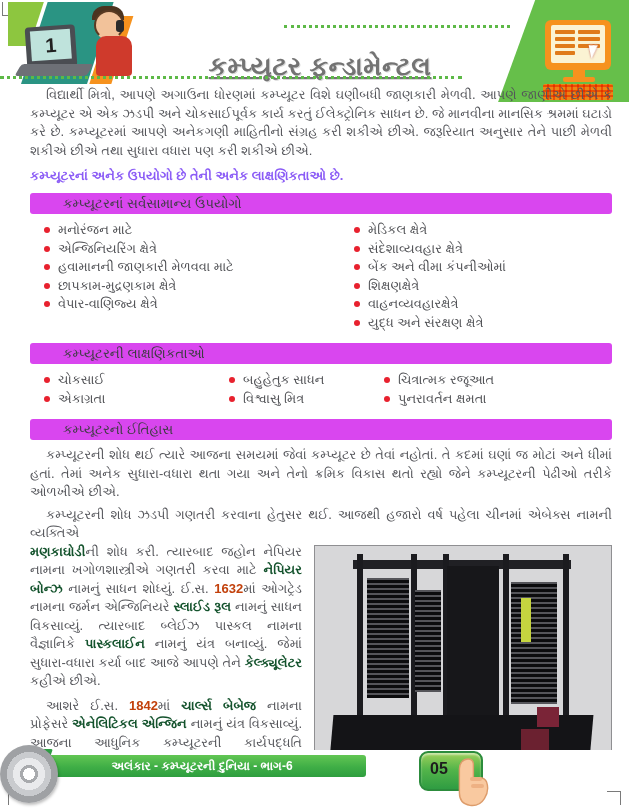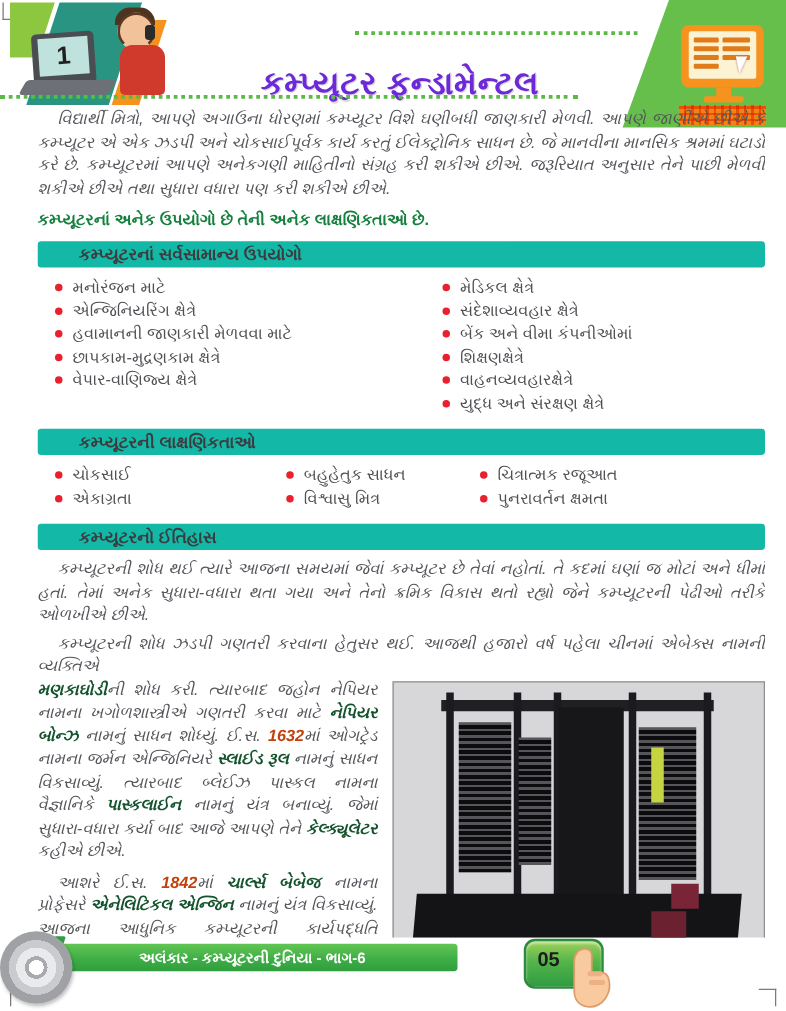--- a/index.html
+++ b/index.html
@@ -9,22 +9,22 @@
   
   .mark{position:absolute;width:13px;height:13px;border-color:#7a7a7a;border-style:solid;border-width:0;}
   .mark.tl{left:2px;top:2px;border-left-width:1px;border-bottom-width:1px;}
   .mark.tr{right:2px;top:14px;border-right-width:1px;border-bottom-width:1px;}
   .mark.bl{left:8px;bottom:4px;border-left-width:1px;border-top-width:1px;}
   .mark.br{right:8px;bottom:4px;border-right-width:1px;border-top-width:1px;}
 
   
   header{position:absolute;left:0;top:0;width:629px;height:86px;}
   .title{position:absolute;left:150px;top:34px;width:340px;text-align:center;
-         font-size:26px;font-weight:700;color:#6d28d9;letter-spacing:.5px;
-         text-shadow:1px 1px 0 #d9d9d9;}
+         font-size:26px;font-weight:700;color:#737373;letter-spacing:.5px;
+         text-shadow:1px 1px 0 #d9d9d9;text-decoration:underline;}
   .dots-top{position:absolute;left:284px;top:25px;width:226px;border-top:3px dotted #5db947;}
   .dots-bottom{position:absolute;left:0;top:76px;width:462px;border-top:3px dotted #5db947;}
 
   
   .chap-ill{position:absolute;left:8px;top:2px;width:132px;height:82px;overflow:hidden;}
   .shp{position:absolute;}
   .shp.teal{left:26px;top:-6px;width:66px;height:96px;background:#2a9483;transform:skewX(-18deg);}
   .shp.lgreen{left:-14px;top:-8px;width:44px;height:52px;background:#8dc63f;transform:skewX(-18deg);}
   .shp.orange{left:92px;top:14px;width:22px;height:70px;background:#f6921e;transform:skewX(-18deg);}
   .boy-head{position:absolute;left:86px;top:8px;width:26px;height:26px;border-radius:50%;background:#f2c29a;border:2px solid #5a3a22;border-bottom-color:transparent;}
@@ -43,26 +43,26 @@
   .monitor .screen{position:absolute;left:6px;top:5px;width:54px;height:38px;background:#fbf3d3;border-radius:2px;overflow:hidden;}
   .scr-line{position:absolute;height:4px;background:#e07b1a;border-radius:1px;}
   .cursor{position:absolute;right:6px;bottom:5px;width:0;height:0;border-left:9px solid #ffffff;border-bottom:12px solid transparent;border-top:2px solid transparent;transform:rotate(-12deg);filter:drop-shadow(0 0 1px #b55);}
   .mon-stand{position:absolute;right:44px;top:70px;width:12px;height:8px;background:#f6921e;}
   .mon-foot{position:absolute;right:34px;top:77px;width:32px;height:5px;background:#f6921e;border-radius:2px;}
   .keyboard{position:absolute;right:16px;top:84px;width:70px;height:16px;background:#f6921e;border-radius:2px;
             background-image:repeating-linear-gradient(0deg,#fbf3d3 0 3px,#f6921e 3px 5px),repeating-linear-gradient(90deg,#fbf3d3 0 4px,#f6921e 4px 6px);background-blend-mode:multiply;}
 
   
   main{position:absolute;left:30px;top:86px;width:582px;height:664px;overflow:hidden;}
-  .body-text{font-size:13px;line-height:18.5px;color:#54555a;text-align:justify;margin:0;font-style:italic;}
+  .body-text{font-size:13px;line-height:18.5px;color:#54555a;text-align:justify;margin:0;}
   .indent{text-indent:16px;}
-  .intro-bold{font-size:13px;line-height:19px;color:#15803d;font-weight:700;margin:6px 0 0;}
-
-  .bar{margin-top:8px;height:21px;line-height:21px;background:#14b8a6;border-radius:3px;
-       font-size:13.5px;font-weight:700;color:#3b3c40;padding-left:33px;}
+  .intro-bold{font-size:13px;line-height:19px;color:#8b5cf6;font-weight:700;margin:6px 0 0;}
+
+  .bar{margin-top:8px;height:21px;line-height:21px;background:#d946ef;border-radius:3px;
+       font-size:13.5px;font-weight:400;color:#3b3c40;padding-left:33px;}
 
   .cols2{display:grid;grid-template-columns:310px 1fr;padding:6px 0 2px 14px;}
   .cols3{display:grid;grid-template-columns:185px 155px 1fr;padding:6px 0 2px 14px;}
   .li{display:flex;align-items:flex-start;margin:2px 0;font-size:13px;line-height:16.5px;color:#4f5054;}
   .dot{flex:none;width:6px;height:6px;border-radius:50%;background:#e8212e;margin:5px 8px 0 0;}
 
   .hist-block{margin-top:4px;}
   .seg-green{color:#14532d;font-weight:700;}
   .seg-red{color:#c2410c;font-weight:700;}
 

